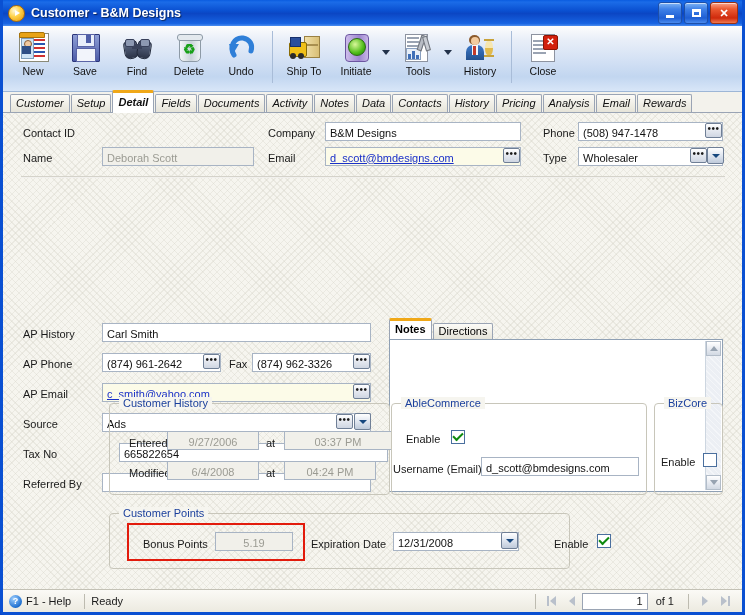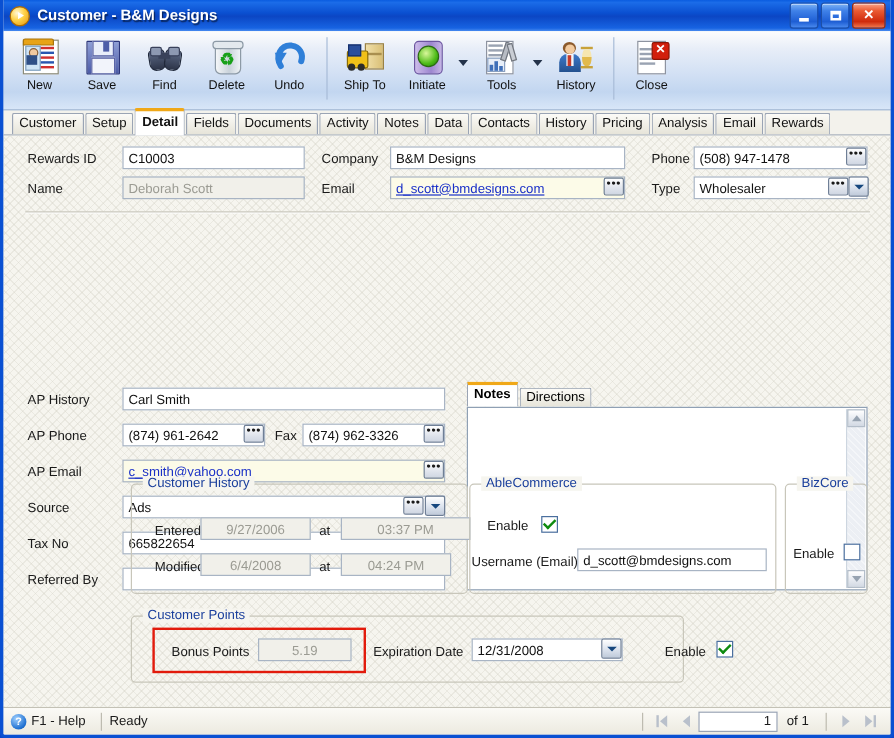--- a/index.html
+++ b/index.html
@@ -120,21 +120,21 @@
   .ic-close .x{position:absolute;right:0px;top:3px;width:13px;height:13px;background:#d21f0c;border:1px solid #8c1404;border-radius:2px;color:#fff;font-size:10px;font-weight:bold;line-height:12px;text-align:center;}
   
   .tabstrip{
     flex:0 0 21px;height:21px;background:#f3f2ec;
     display:flex;align-items:flex-end;padding-left:7px;
     border-bottom:1px solid #9aa4b4;box-sizing:border-box;
   }
   .tab{
     height:17px;line-height:16px;padding:0 5px;margin-right:1px;font-size:11px;color:#111;
     background:linear-gradient(to bottom,#fcfbf7,#e6e4d9);
-    border:1px solid #9aa4b4;border-bottom:none;border-radius:2px 2px 0 0;white-space:nowrap;
+    border:1px solid #9aa4b4;border-bottom:none;border-radius:2px 2px 0 0;white-space:nowrap;font-style:italic;
   }
   .tab.active{
     height:20px;line-height:19px;font-weight:bold;background:#fff;
     border-top:3px solid #f0a818;position:relative;z-index:3;margin-bottom:-1px;
   }
   
   .form{
     flex:1 1 auto;position:relative;overflow:hidden;
     background-color:#f6f5ef;
     background-image:
@@ -416,22 +416,21 @@
     <div class="tab">Contacts</div>
     <div class="tab">History</div>
     <div class="tab">Pricing</div>
     <div class="tab">Analysis</div>
     <div class="tab">Email</div>
     <div class="tab">Rewards</div>
   </div>
 
   <div class="form">
 
-    <span class="lab" style="left:20px;top:14px">Rewards ID</span>
-    <div class="fld" style="left:99px;top:9px;width:152px">C10003</div>
+    <span class="lab" style="left:20px;top:14px">Contact ID</span>
 
     <span class="lab" style="left:265px;top:14px">Company</span>
     <div class="fld" style="left:322px;top:9px;width:196px">B&amp;M Designs</div>
 
     <span class="lab" style="left:540px;top:14px">Phone</span>
     <div class="fld" style="left:575px;top:9px;width:145px">(508) 947-1478</div>
     <div class="ell" style="left:702px;top:10px">•••</div>
 
     <span class="lab" style="left:20px;top:39px">Name</span>
     <div class="fld ro" style="left:99px;top:34px;width:152px">Deborah  Scott</div>
@@ -468,21 +467,21 @@
     <div class="ell" style="left:350px;top:271px">•••</div>
 
     <span class="lab" style="left:20px;top:305px">Source</span>
     <div class="fld" style="left:99px;top:300px;width:269px">Ads</div>
     <div class="ell" style="left:333px;top:301px">•••</div>
     <div class="dd" style="left:351px;top:300px">
         <i></i>
       </div>
 
     <span class="lab" style="left:20px;top:335px">Tax No</span>
-    <div class="fld" style="left:99px;top:330px;width:269px">665822654</div>
+    <div class="fld" style="left:116px;top:330px;width:269px">665822654</div>
 
     <span class="lab" style="left:20px;top:365px">Referred By</span>
     <div class="fld" style="left:99px;top:360px;width:269px"></div>
 
     <div class="np" style="left:386px;top:208px;width:334px;">
       <div class="strip">
         <div class="t active">Notes</div>
         <div class="t">Directions</div>
       </div>
       <div class="area" style="height:153px">

